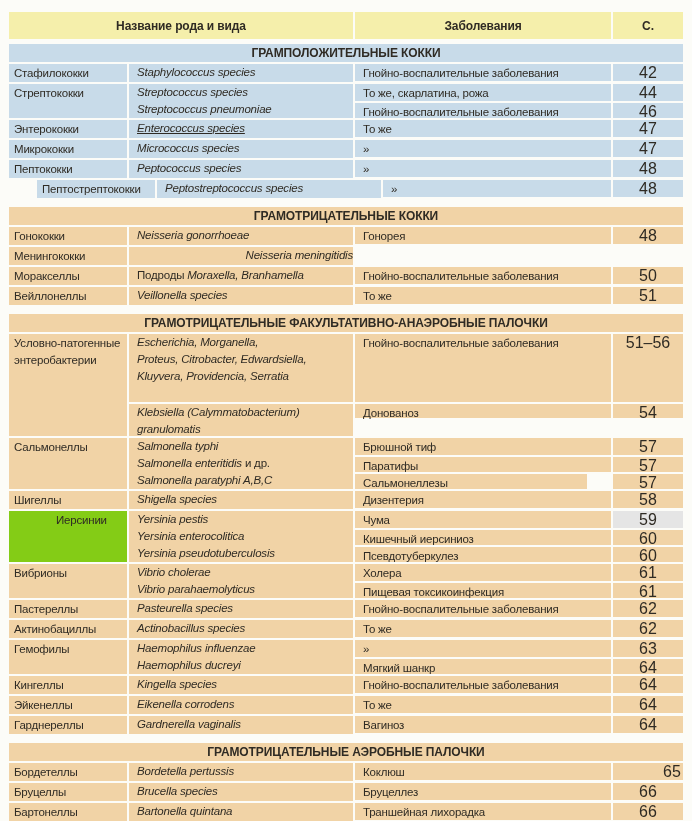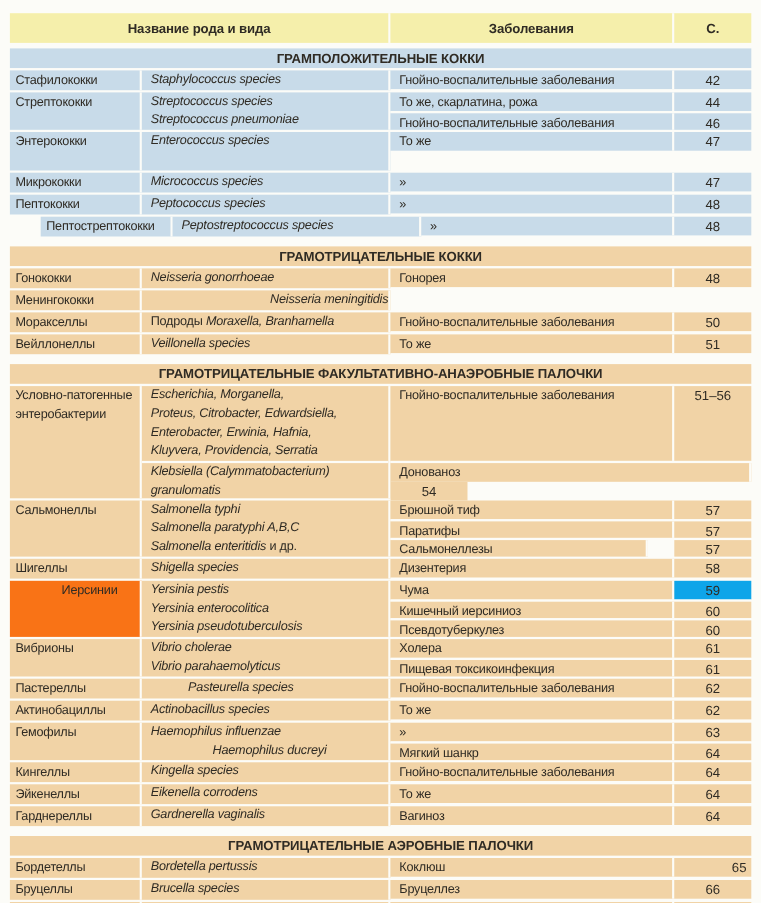--- a/index.html
+++ b/index.html
@@ -48,21 +48,21 @@
   .entries{flex:1;display:flex;flex-direction:column;}
   .entry{display:flex;box-sizing:border-box;}
   .entry.divided{border-top:2px solid #fcfcf8;}
   .disease-cell{
     flex:1;box-sizing:border-box;border-right:2px solid #fcfcf8;
     padding:1px 2px 0 8px;font-size:11.5px;letter-spacing:-0.2px;
     line-height:16px;white-space:nowrap;
   }
   .page-cell{
     width:70px;box-sizing:border-box;text-align:center;
-    padding-top:1px;font-size:12px;line-height:16px;
+    padding-top:1px;font-size:16px;line-height:16px;
   }
 </style>
 </head>
 <body>
 
 <div id="scan-shadow-top"></div>
 
 <div id="table-wrap">
   <div class="hdr">
     <div class="hdr-cell hdr-name" style="background: rgb(245, 239, 171);">Название рода и вида</div>
@@ -109,21 +109,21 @@
               <div class="disease-cell" style="background: rgb(200, 219, 233);">Гнойно-воспалительные заболевания</div>
               <div class="page-cell" style="background: rgb(200, 219, 233);">46</div>
             </div>
           </div>
         </div>
         <div class="group">
           <div class="cell genus-cell" style="background: rgb(200, 219, 233);">
             <div class="genus-line">Энтерококки</div>
           </div>
           <div class="cell species-cell" style="background: rgb(200, 219, 233);">
-            <div class="species-block" style="height: 35px;">
+            <div class="species-block" style="height: 17px; text-decoration: underline;">
               <div class="species-line"><span class="it">Enterococcus species</span></div>
             </div>
           </div>
           <div class="entries">
             <div class="entry" style="height: 17px;">
               <div class="disease-cell" style="background: rgb(200, 219, 233);">То же</div>
               <div class="page-cell" style="background: rgb(200, 219, 233);">47</div>
             </div>
           </div>
         </div>
@@ -241,52 +241,51 @@
         <div class="section-title" style="background: rgb(241, 211, 166);">ГРАМОТРИЦАТЕЛЬНЫЕ ФАКУЛЬТАТИВНО-АНАЭРОБНЫЕ ПАЛОЧКИ</div>
         <div class="group">
           <div class="cell genus-cell" style="background: rgb(241, 211, 166);">
             <div class="genus-line">Условно-патогенные</div>
             <div class="genus-line">энтеробактерии</div>
           </div>
           <div class="cell species-cell" style="background: rgb(241, 211, 166);">
             <div class="species-block" style="height: 68px;">
               <div class="species-line"><span class="it">Escherichia, Morganella,</span></div>
               <div class="species-line"><span class="it">Proteus, Citrobacter, Edwardsiella,</span></div>
-              <div class="species-line"><span class="it">Enterobacter, Erwinia, Hafnia,</span></div>
               <div class="species-line"><span class="it">Kluyvera, Providencia, Serratia</span></div>
             </div>
             <div class="species-block divided" style="height: 34px;">
               <div class="species-line"><span class="it">Klebsiella (Calymmatobacterium)</span></div>
               <div class="species-line"><span class="it">granulomatis</span></div>
             </div>
           </div>
           <div class="entries">
             <div class="entry" style="height: 68px;">
               <div class="disease-cell" style="background: rgb(241, 211, 166);">Гнойно-воспалительные заболевания</div>
               <div class="page-cell" style="background: rgb(241, 211, 166);">51–56</div>
             </div>
-            <div class="entry divided" style="height: 16px; flex-direction: column;">
+            <div class="entry divided" style="height: 16px;">
               <div class="disease-cell" style="background: rgb(241, 211, 166);">Донованоз</div>
               <div class="page-cell" style="background: rgb(241, 211, 166);">54</div>
             </div>
           </div>
         </div>
         <div class="group">
           <div class="cell genus-cell" style="background: rgb(241, 211, 166);">
             <div class="genus-line">Сальмонеллы</div>
           </div>
           <div class="cell species-cell" style="background: rgb(241, 211, 166);">
             <div class="species-block" style="height: 17px;">
               <div class="species-line"><span class="it">Salmonella typhi</span></div>
             </div>
             <div class="species-block" style="height: 17px;">
+              <div class="species-line"><span class="it">Salmonella enteritidis</span><span> и др.</span></div>
+            </div>
+            <div class="species-block" style="height: 17px;">
               <div class="species-line"><span class="it">Salmonella paratyphi A,B,C</span></div>
-            </div>
-            <div class="species-block" style="height: 17px;">
-              <div class="species-line"><span class="it">Salmonella enteritidis</span><span> и др.</span></div>
             </div>
           </div>
           <div class="entries">
             <div class="entry" style="height: 17px;">
               <div class="disease-cell" style="background: rgb(241, 211, 166);">Брюшной тиф</div>
               <div class="page-cell" style="background: rgb(241, 211, 166);">57</div>
             </div>
             <div class="entry divided" style="height: 17px;">
               <div class="disease-cell" style="background: rgb(241, 211, 166);">Паратифы</div>
               <div class="page-cell" style="background: rgb(241, 211, 166);">57</div>
@@ -307,38 +306,38 @@
             </div>
           </div>
           <div class="entries">
             <div class="entry" style="height: 17px;">
               <div class="disease-cell" style="background: rgb(241, 211, 166);">Дизентерия</div>
               <div class="page-cell" style="background: rgb(241, 211, 166);">58</div>
             </div>
           </div>
         </div>
         <div class="group">
-          <div class="cell genus-cell" style="background: #f97316; padding-left: 47px;">
+          <div class="cell genus-cell" style="background: #84cc16; padding-left: 47px;">
             <div class="genus-line">Иерсинии</div>
           </div>
           <div class="cell species-cell" style="background: rgb(241, 211, 166);">
             <div class="species-block" style="height: 17px;">
               <div class="species-line"><span class="it">Yersinia pestis</span></div>
             </div>
             <div class="species-block" style="height: 17px;">
               <div class="species-line"><span class="it">Yersinia enterocolitica</span></div>
             </div>
             <div class="species-block" style="height: 17px;">
               <div class="species-line"><span class="it">Yersinia pseudotuberculosis</span></div>
             </div>
           </div>
           <div class="entries">
             <div class="entry" style="height: 17px;">
               <div class="disease-cell" style="background: rgb(241, 211, 166);">Чума</div>
-              <div class="page-cell" style="background: #0ea5e9;">59</div>
+              <div class="page-cell" style="background: #e5e5e5;">59</div>
             </div>
             <div class="entry divided" style="height: 17px;">
               <div class="disease-cell" style="background: rgb(241, 211, 166);">Кишечный иерсиниоз</div>
               <div class="page-cell" style="background: rgb(241, 211, 166);">60</div>
             </div>
             <div class="entry divided" style="height: 17px;">
               <div class="disease-cell" style="background: rgb(241, 211, 166);">Псевдотуберкулез</div>
               <div class="page-cell" style="background: rgb(241, 211, 166);">60</div>
             </div>
           </div>
@@ -363,21 +362,21 @@
             <div class="entry divided" style="height: 17px; justify-content: space-between;">
               <div class="disease-cell" style="background: rgb(241, 211, 166);">Пищевая токсикоинфекция</div>
               <div class="page-cell" style="background: rgb(241, 211, 166);">61</div>
             </div>
           </div>
         </div>
         <div class="group">
           <div class="cell genus-cell" style="background: rgb(241, 211, 166);">
             <div class="genus-line">Пастереллы</div>
           </div>
-          <div class="cell species-cell" style="background: rgb(241, 211, 166); padding-left: 34px;">
+          <div class="cell species-cell" style="background: rgb(241, 211, 166);">
             <div class="species-block" style="height: 17px;">
               <div class="species-line"><span class="it">Pasteurella species</span></div>
             </div>
           </div>
           <div class="entries">
             <div class="entry" style="height: 17px;">
               <div class="disease-cell" style="background: rgb(241, 211, 166);">Гнойно-воспалительные заболевания</div>
               <div class="page-cell" style="background: rgb(241, 211, 166);">62</div>
             </div>
           </div>
@@ -399,21 +398,21 @@
           </div>
         </div>
         <div class="group">
           <div class="cell genus-cell" style="background: rgb(241, 211, 166);">
             <div class="genus-line">Гемофилы</div>
           </div>
           <div class="cell species-cell" style="background: rgb(241, 211, 166);">
             <div class="species-block" style="height: 17px;">
               <div class="species-line"><span class="it">Haemophilus influenzae</span></div>
             </div>
-            <div class="species-block" style="height: 17px; text-align: center;">
+            <div class="species-block" style="height: 17px;">
               <div class="species-line"><span class="it">Haemophilus ducreyi</span></div>
             </div>
           </div>
           <div class="entries">
             <div class="entry" style="height: 17px;">
               <div class="disease-cell" style="background: rgb(241, 211, 166);">»</div>
               <div class="page-cell" style="background: rgb(241, 211, 166);">63</div>
             </div>
             <div class="entry divided" style="height: 17px;">
               <div class="disease-cell" style="background: rgb(241, 211, 166);">Мягкий шанкр</div>

